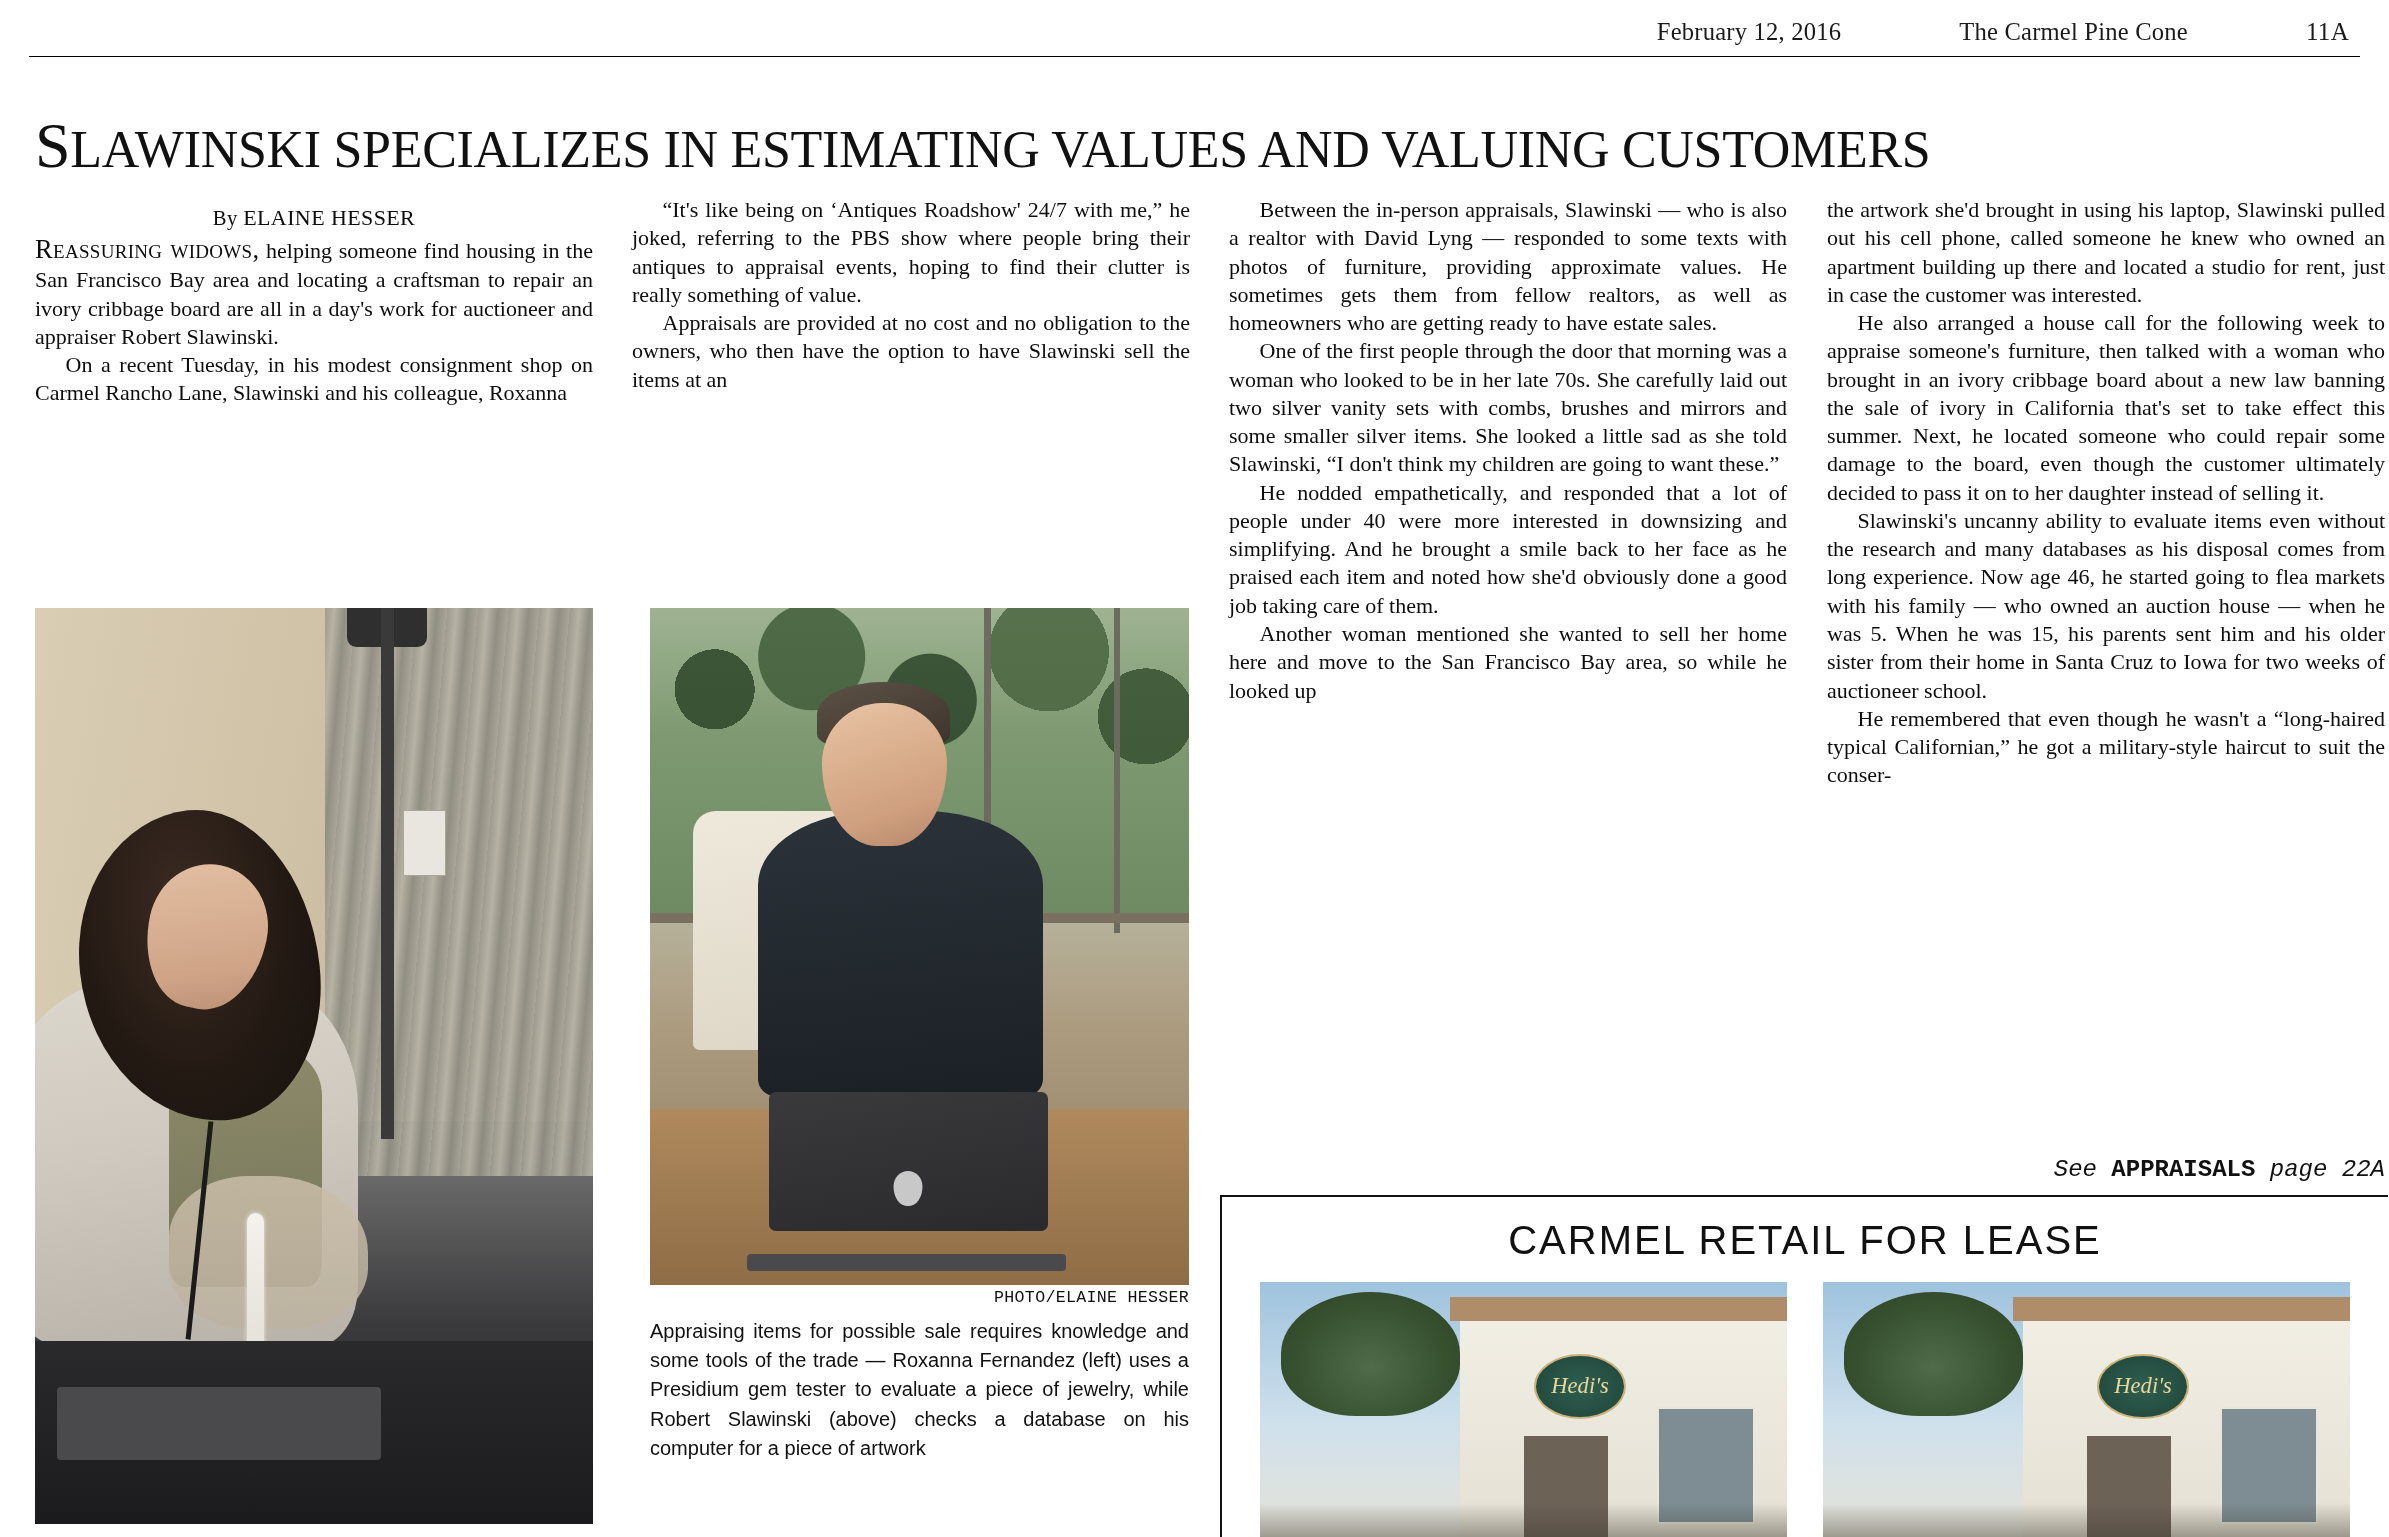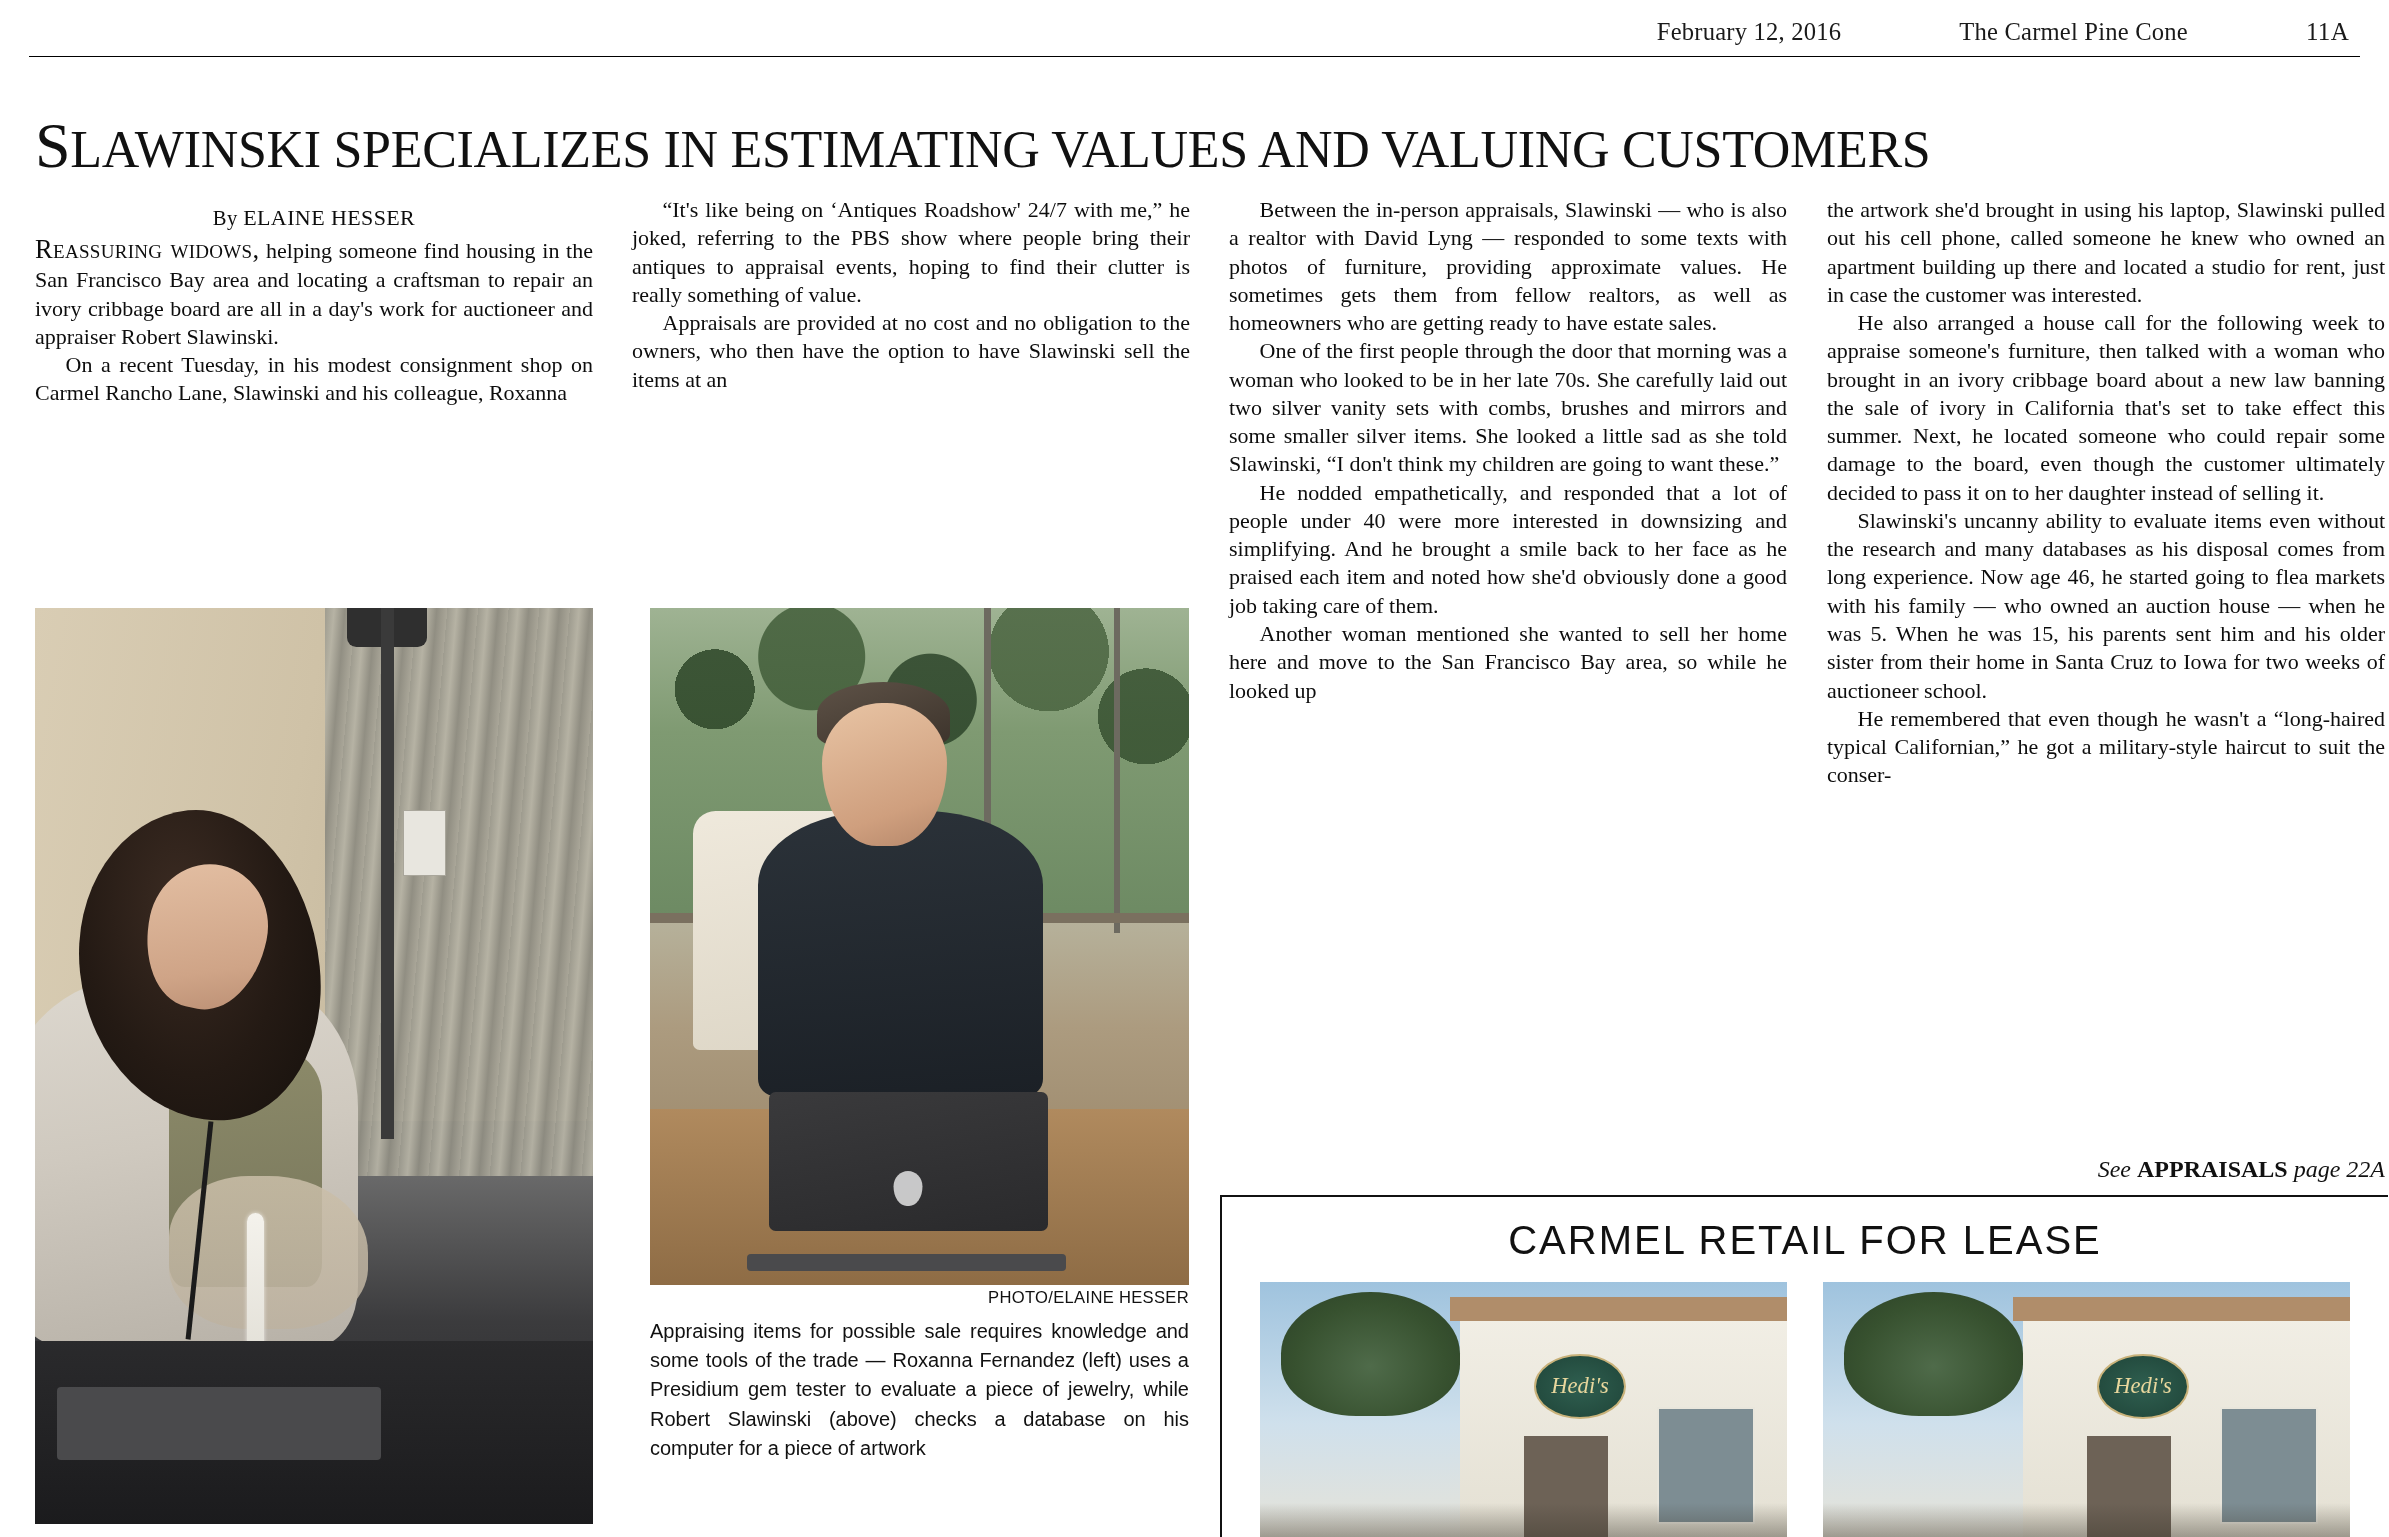--- a/index.html
+++ b/index.html
@@ -260,21 +260,21 @@
     position: absolute; left: 18%; bottom: 2%; width: 319px; height: 17px;
     background: #4a4a4c; border-radius: 4px;
   }
 
   .photo-credit {
     position: absolute;
     left: 650px;
     top: 1288px;
     width: 539px;
     text-align: right;
-    font-family: Liberation Sans, sans-serif;
+    font-family: Liberation Mono, monospace;
     font-size: 16.6px;
     letter-spacing: 0.3px;
     color: #111;
   }
   .caption {
     position: absolute;
     left: 650px;
     top: 1317px;
     width: 539px;
     font-family: "Liberation Sans", sans-serif;
@@ -285,20 +285,21 @@
   }
 
   .jumpline {
     position: absolute;
     left: 1827px;
     top: 1156px;
     width: 558px;
     text-align: right;
     font-size: 24px;
     font-style: italic;
+    font-family: Liberation Mono, monospace;
   }
   .jumpline b { font-style: normal; font-weight: bold; }
 
   
   .ad {
     position: absolute;
     left: 1220px;
     top: 1195px;
     width: 1166px;
     height: 342px;

